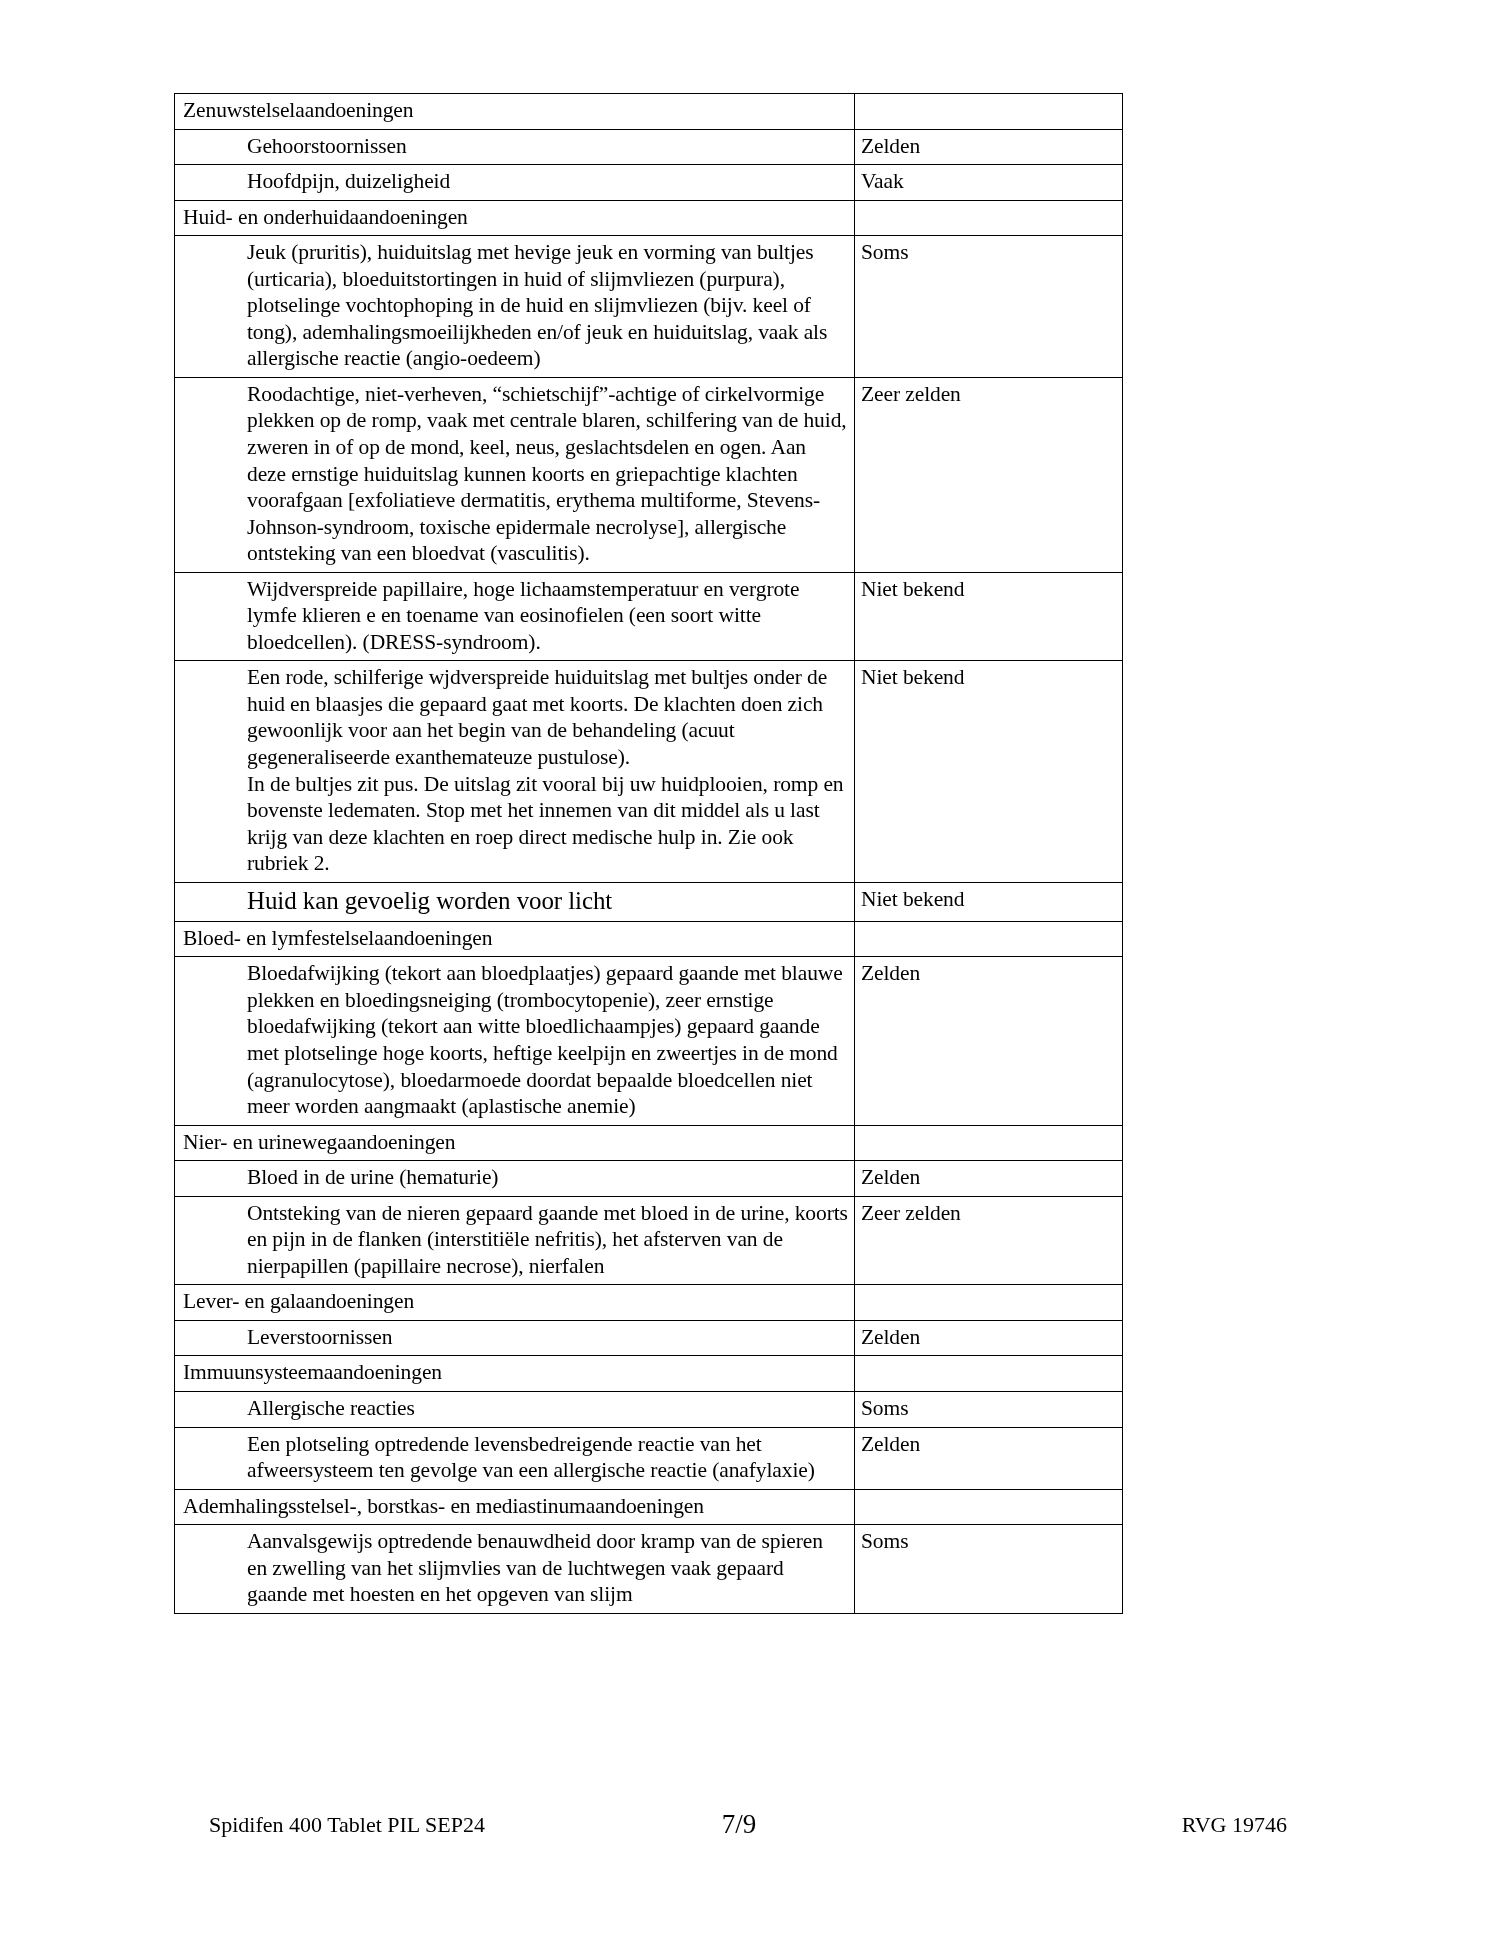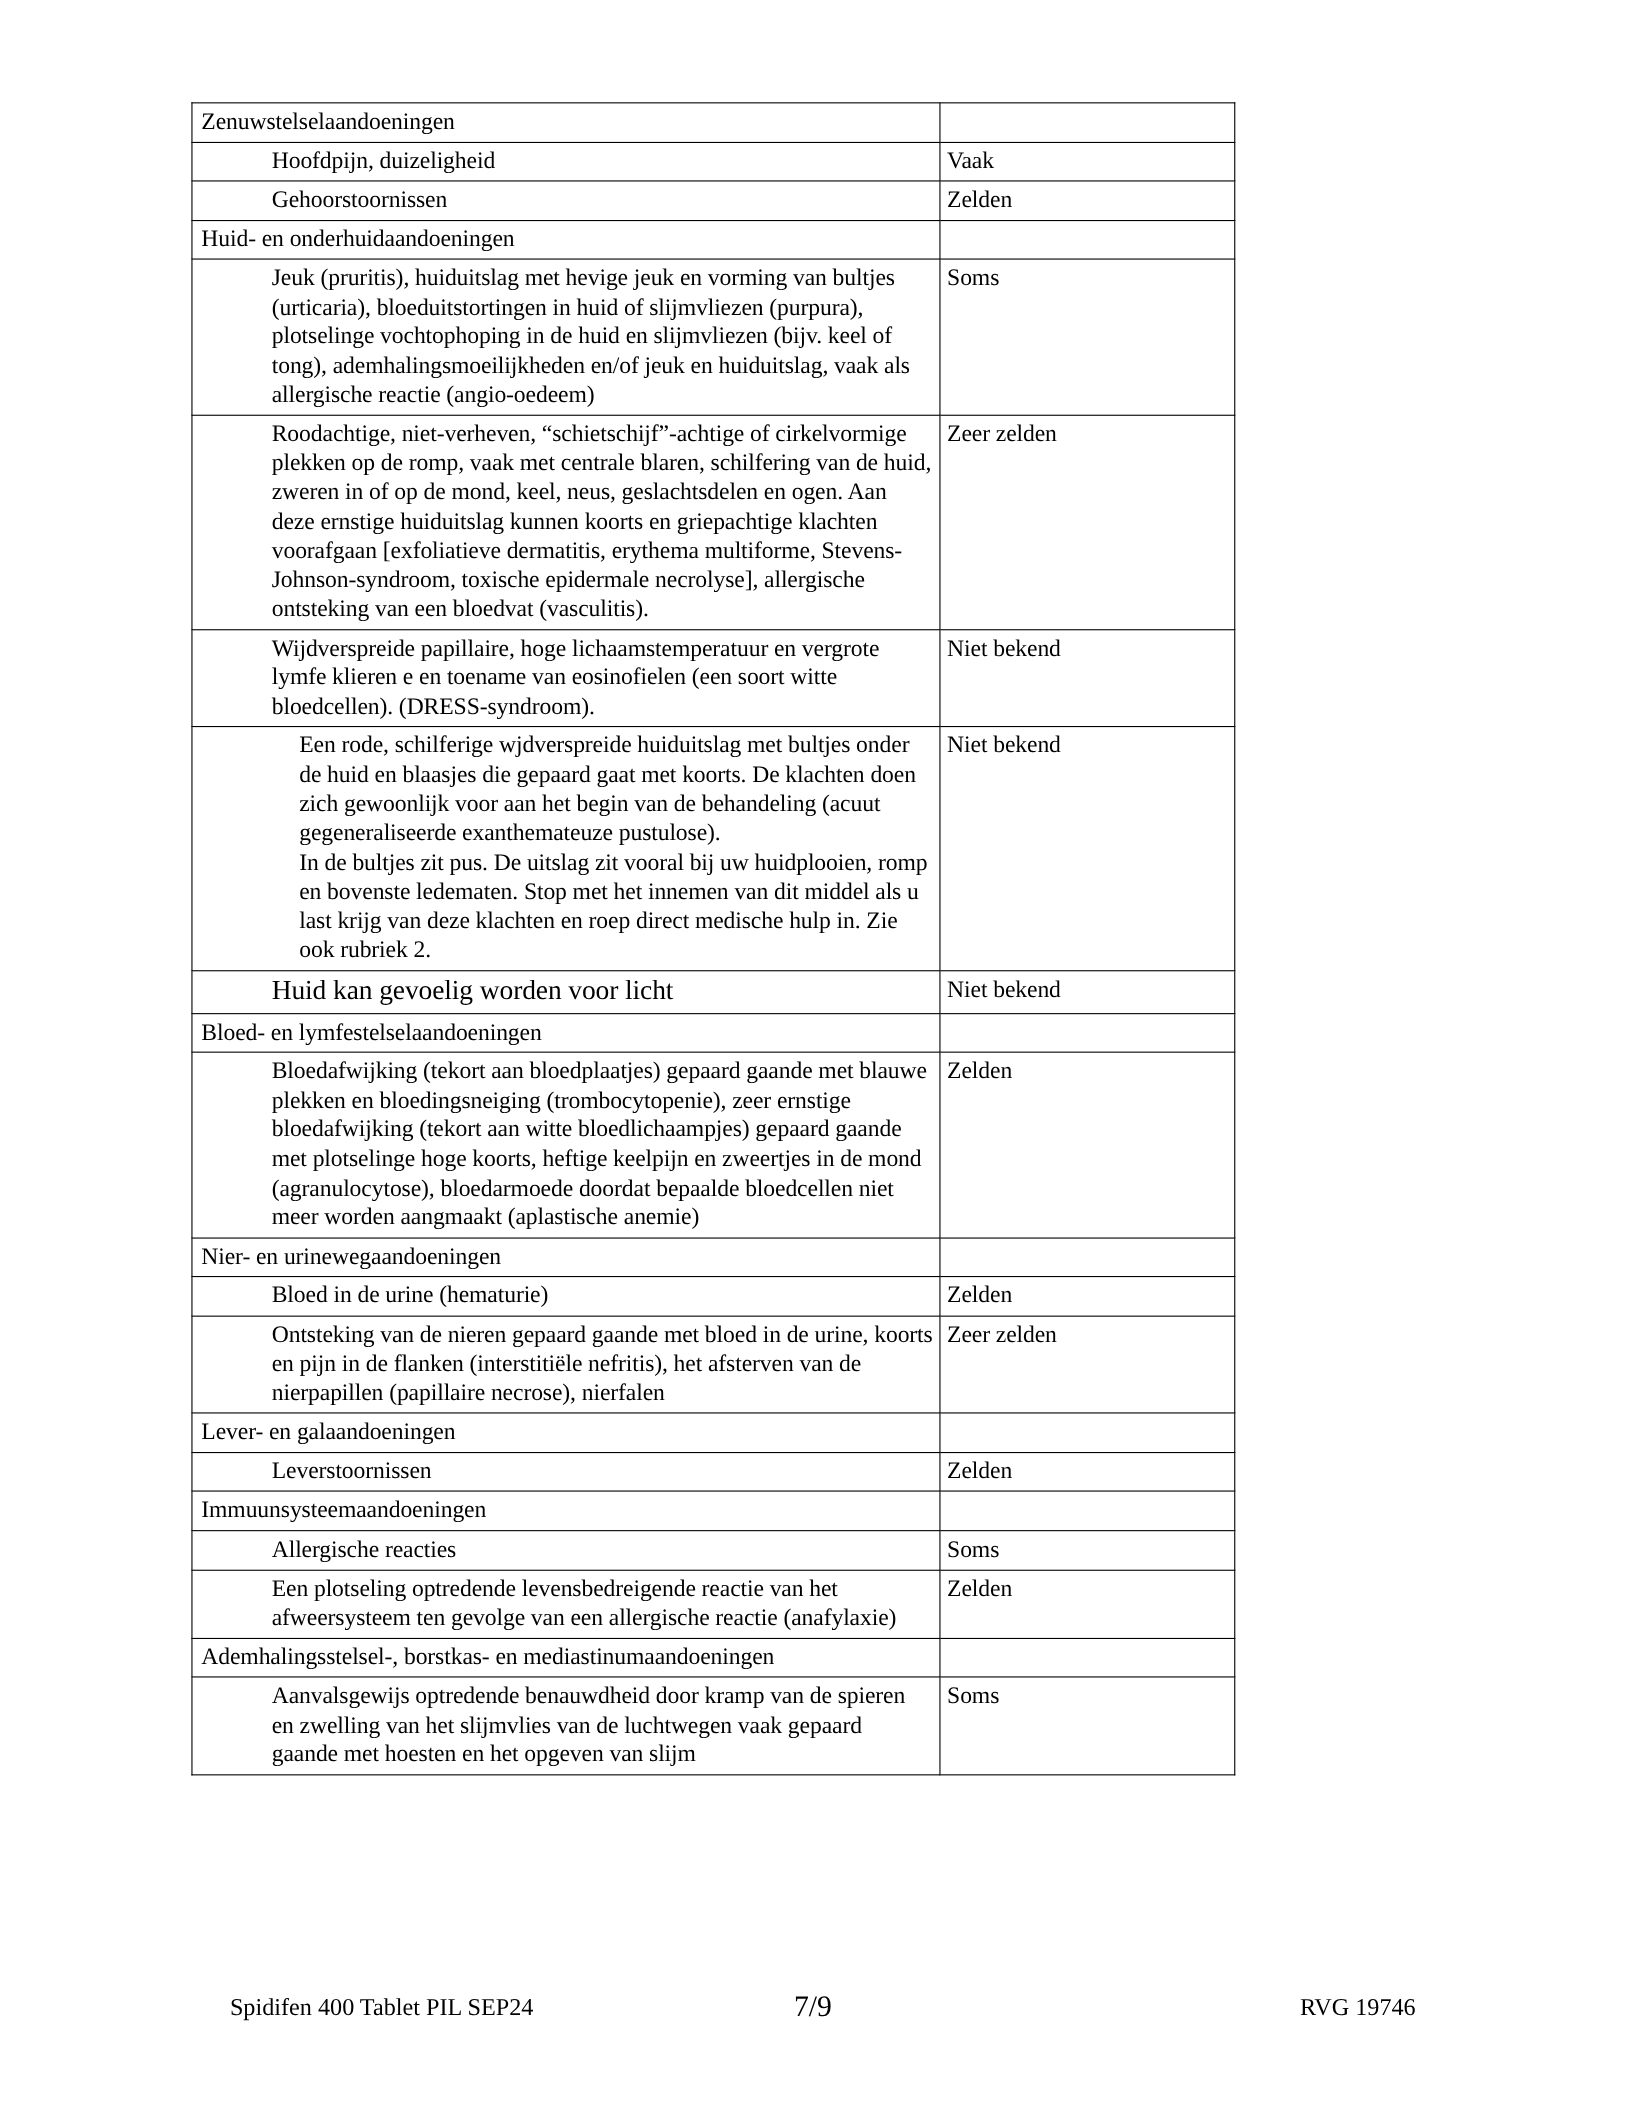--- a/index.html
+++ b/index.html
@@ -119,36 +119,36 @@
           <td class="col-term">
               <span class="cell-text">Zenuwstelselaandoeningen</span>
             </td>
           <td class="col-freq">
               <span class="freq-text"></span>
             </td>
         </tr>
 
         <tr class="effect">
           <td class="col-term">
+              <span class="cell-text">Gehoorstoornissen</span>
+            </td>
+          <td class="col-freq">
+              <span class="freq-text">Zelden</span>
+            </td>
+        </tr>
+
+        <tr class="effect">
+          <td class="col-term">
               <span class="cell-text">Hoofdpijn, duizeligheid</span>
             </td>
           <td class="col-freq">
               <span class="freq-text">Vaak</span>
             </td>
         </tr>
 
-        <tr class="effect">
-          <td class="col-term">
-              <span class="cell-text">Gehoorstoornissen</span>
-            </td>
-          <td class="col-freq">
-              <span class="freq-text">Zelden</span>
-            </td>
-        </tr>
-
         <tr class="soc">
           <td class="col-term">
               <span class="cell-text">Huid- en onderhuidaandoeningen</span>
             </td>
           <td class="col-freq">
               <span class="freq-text"></span>
             </td>
         </tr>
 
 
@@ -174,21 +174,21 @@
           <td class="col-term">
               <span class="cell-text">Wijdverspreide papillaire, hoge lichaamstemperatuur en vergrote lymfe klieren e en toename van eosinofielen (een soort witte bloedcellen). (DRESS-syndroom).</span>
             </td>
           <td class="col-freq">
               <span class="freq-text">Niet bekend</span>
             </td>
         </tr>
 
         <tr class="effect-big">
           <td class="col-term">
-              <span class="cell-text" style="white-space: pre-line; margin-left: 25px;">Een rode, schilferige wjdverspreide huiduitslag met bultjes onder de huid en blaasjes die gepaard gaat met koorts. De klachten doen zich gewoonlijk voor aan het begin van de behandeling (acuut gegeneraliseerde exanthemateuze pustulose).
+              <span class="cell-text" style="white-space: pre-line;">Een rode, schilferige wjdverspreide huiduitslag met bultjes onder de huid en blaasjes die gepaard gaat met koorts. De klachten doen zich gewoonlijk voor aan het begin van de behandeling (acuut gegeneraliseerde exanthemateuze pustulose).
 In de bultjes zit pus. De uitslag zit vooral bij uw huidplooien, romp en bovenste ledematen. Stop met het innemen van dit middel als u last krijg van deze klachten en roep direct medische hulp in. Zie ook rubriek 2.</span>
             </td>
           <td class="col-freq">
               <span class="freq-text">Niet bekend</span>
             </td>
         </tr>
 
         <tr class="effect">
           <td class="col-term">
               <span class="cell-text large-line">Huid kan gevoelig worden voor licht</span>

